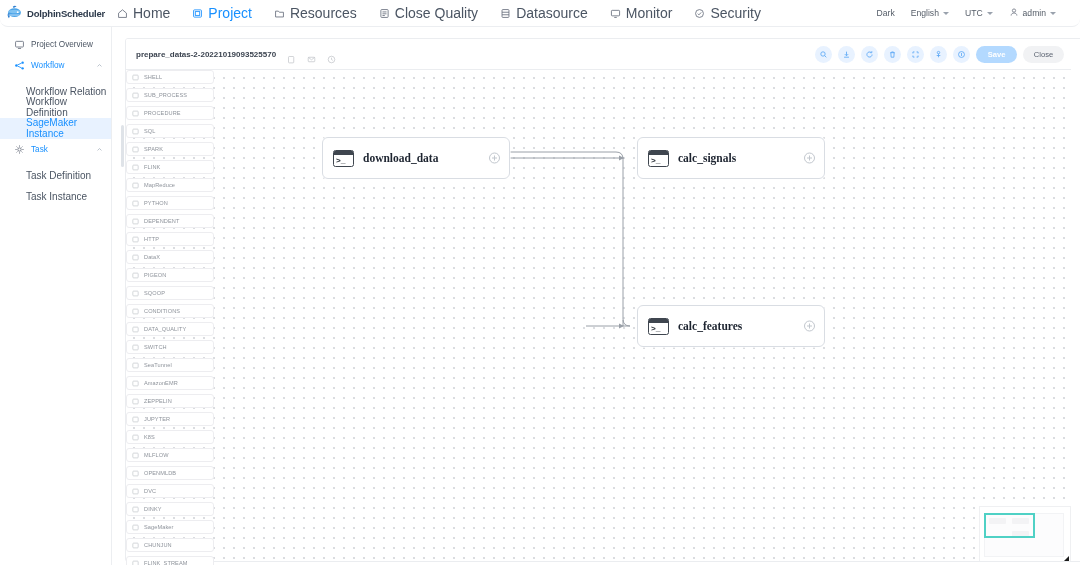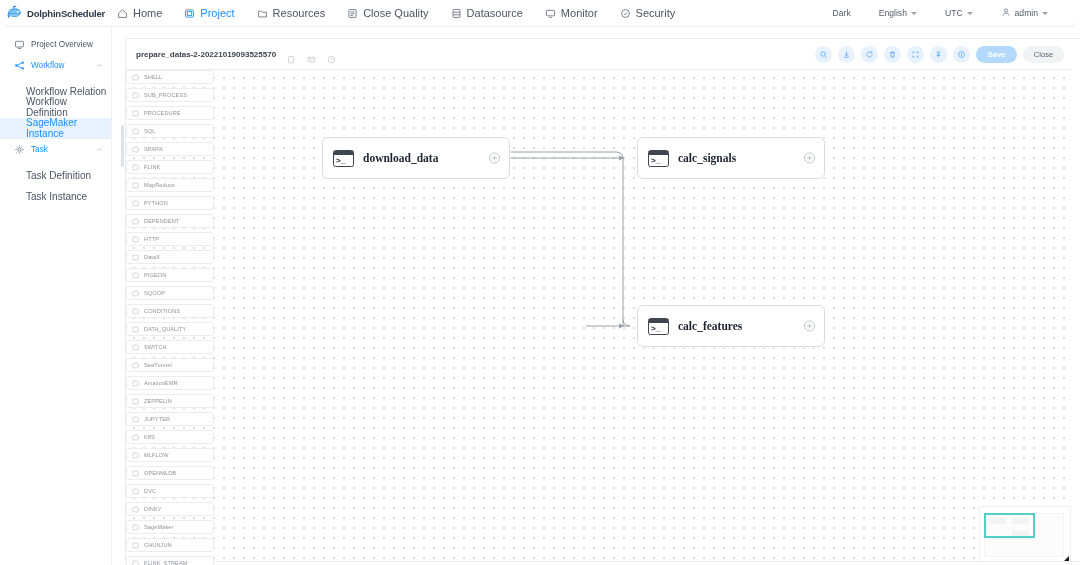--- a/index.html
+++ b/index.html
@@ -15,28 +15,28 @@
     position: absolute; left: 0; top: 0; width: 1080px; height: 27px;
     background: #fff; border-bottom: 1px solid #eceef1;
     display: flex; align-items: center; z-index: 40; border-radius: 8px;
   }
   .logo-wrap { display: flex; align-items: center; gap: 4px; padding-left: 6px; width: 96px; }
   .logo-mark { width: 17px; height: 17px; position: relative; flex: none; }
   .logo-text { font-size: 9.5px; font-weight: 700; color: #2d3a4b; letter-spacing: -.2px; white-space: nowrap; }
   #topnav { display: flex; align-items: center; gap: 0px; margin-left: 10px; }
   .nav-item {
     display: flex; align-items: center; gap: 5px;
-    padding: 0 11px; height: 27px; font-size: 11px; color: #4b5563;
+    padding: 0 11px; height: 27px; font-size: 14px; color: #4b5563;
     cursor: pointer; white-space: nowrap;
   }
   .nav-item.active { color: #1890ff; }
   .nav-item .nic { width: 11px; height: 11px; display: block; }
   .nav-item .nic svg { display: block; }
 
-  #topright { margin-left: auto; display: flex; align-items: flex-end; gap: 12px; padding-right: 24px; }
+  #topright { margin-left: auto; display: flex; align-items: flex-end; gap: 0; padding-right: 16px; }
   .tr-item {
     display: flex; align-items: center; gap: 4px;
     font-size: 8.6px; color: #555d68; padding: 0 8px; height: 27px; cursor: pointer; white-space: nowrap;
   }
   .caret { width: 0; height: 0; border-left: 3px solid transparent; border-right: 3px solid transparent;
            border-top: 3.5px solid #9aa2ad; display: inline-block; }
 
   
   #sidebar {
     position: absolute; left: 0; top: 27px; width: 112px; height: 538px;

